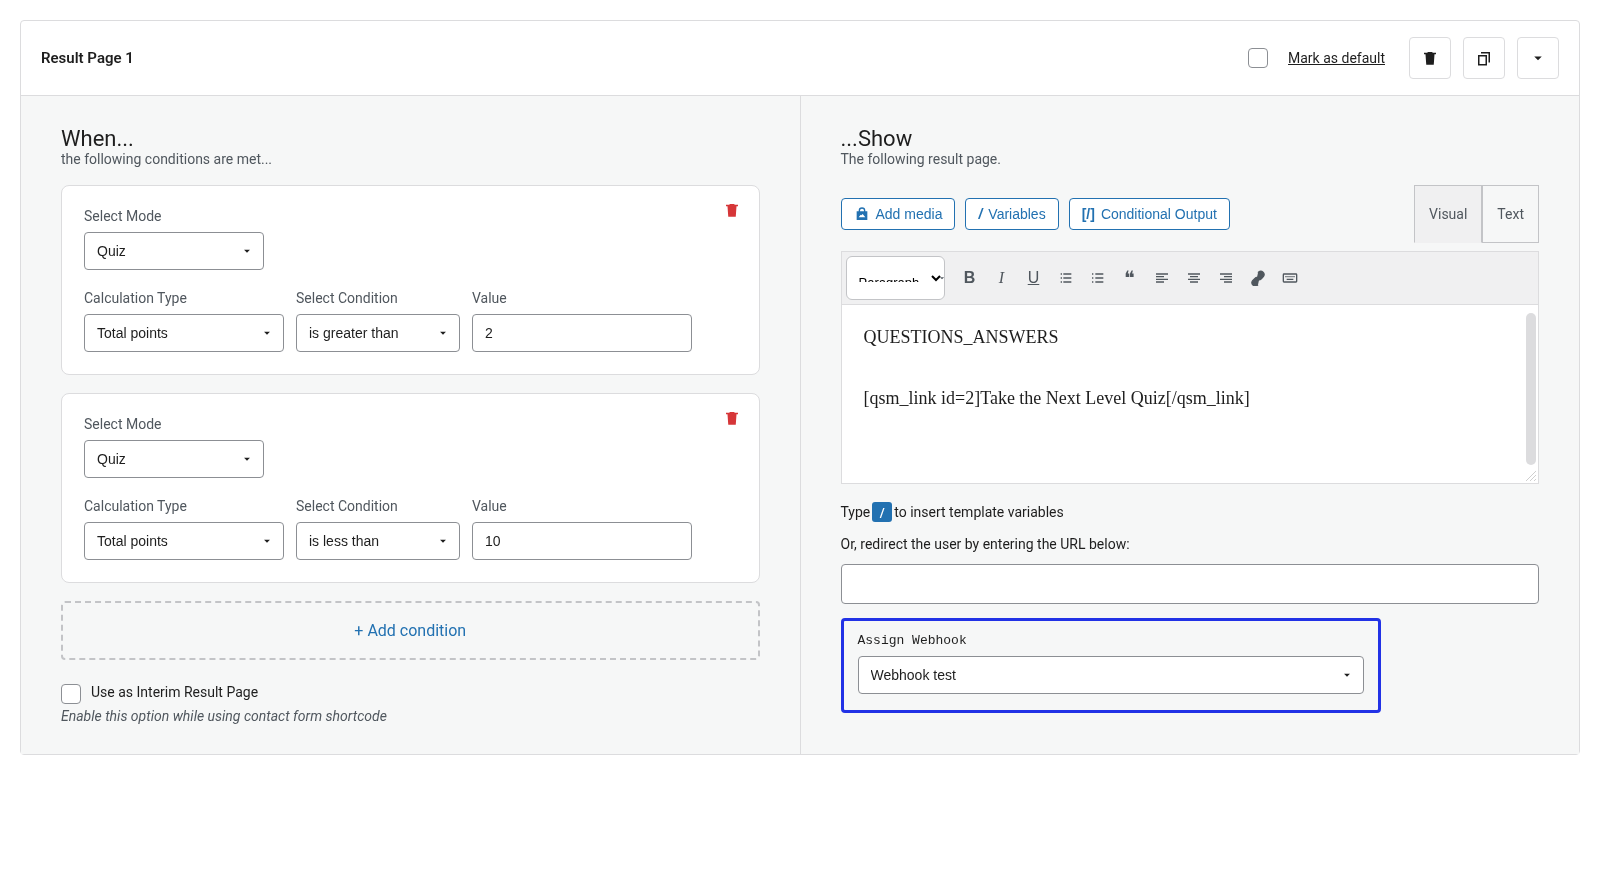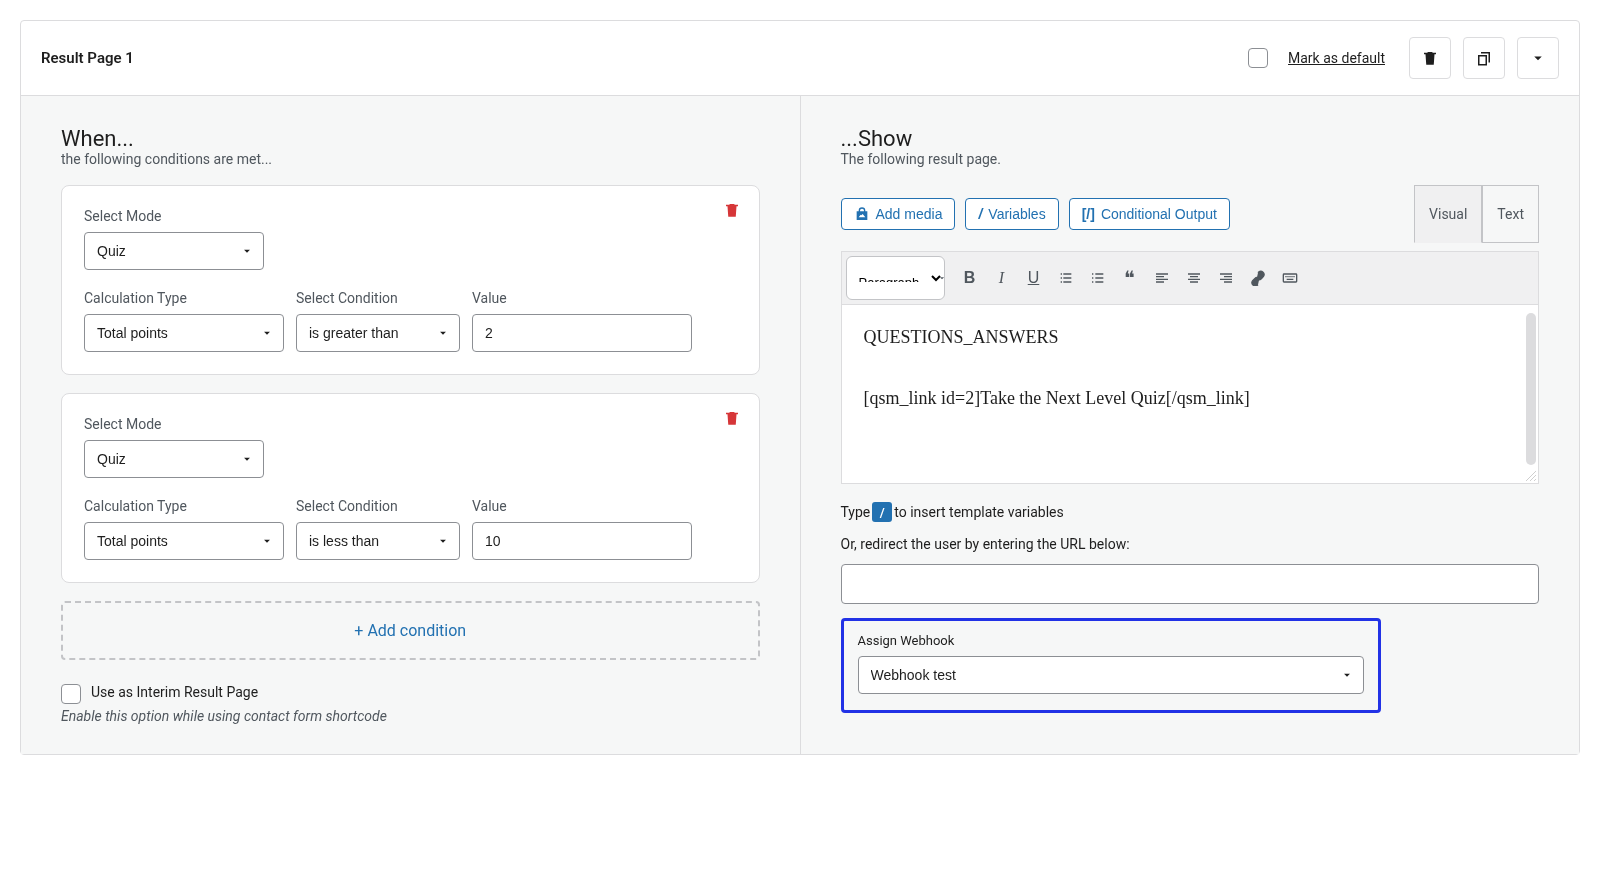--- a/index.html
+++ b/index.html
@@ -46,21 +46,21 @@
 .tool-btn { width: 30px; height: 30px; border: none; background: transparent; cursor: pointer; display: flex; align-items: center; justify-content: center; font-size: 16px; color: #50575e; border-radius: 2px; }
 .editor-area { border: 1px solid #dcdcde; background: #fff; padding: 22px; min-height: 180px; font-family: Georgia, serif; font-size: 18px; color: #1e1e1e; position: relative; }
 .editor-area p { margin-bottom: 40px; }
 .resize-handle { position: absolute; bottom: 2px; right: 2px; width: 12px; height: 12px; opacity: 0.4; }
 .scrollbar { position: absolute; right: 2px; top: 8px; bottom: 18px; width: 10px; background: #dcdcde; border-radius: 5px; }
 .hint-row { font-size: 14px; color: #1e1e1e; margin: 18px 0 14px; display: flex; align-items: center; gap: 2px; }
 .slash-badge { background: #2271b1; color: #fff; width: 20px; height: 20px; border-radius: 3px; display: inline-flex; align-items: center; justify-content: center; font-weight: 600; font-size: 13px; }
 .redirect-label { font-size: 14px; color: #1e1e1e; margin-bottom: 12px; }
 .redirect-input { width: 100%; height: 40px; border: 1px solid #8c8f94; border-radius: 4px; background: #fff; padding: 0 12px; }
 .webhook-box { border: 3px solid #2232e6; border-radius: 4px; padding: 12px 14px 16px; margin-top: 14px; width: 540px; }
-.webhook-label { font-size: 13px; color: #1e1e1e; margin-bottom: 8px; }
+.webhook-label { font-size: 13px; color: #1e1e1e; margin-bottom: 8px; font-family: Liberation Mono, monospace; }
 .webhook-select { width: 100%; }
 </style>
 </head>
 <body>
 
 <div class="container">
   <div class="header">
     <div class="header-title">Result Page 1</div>
     <div class="header-right">
       <label class="checkbox-wrap">

